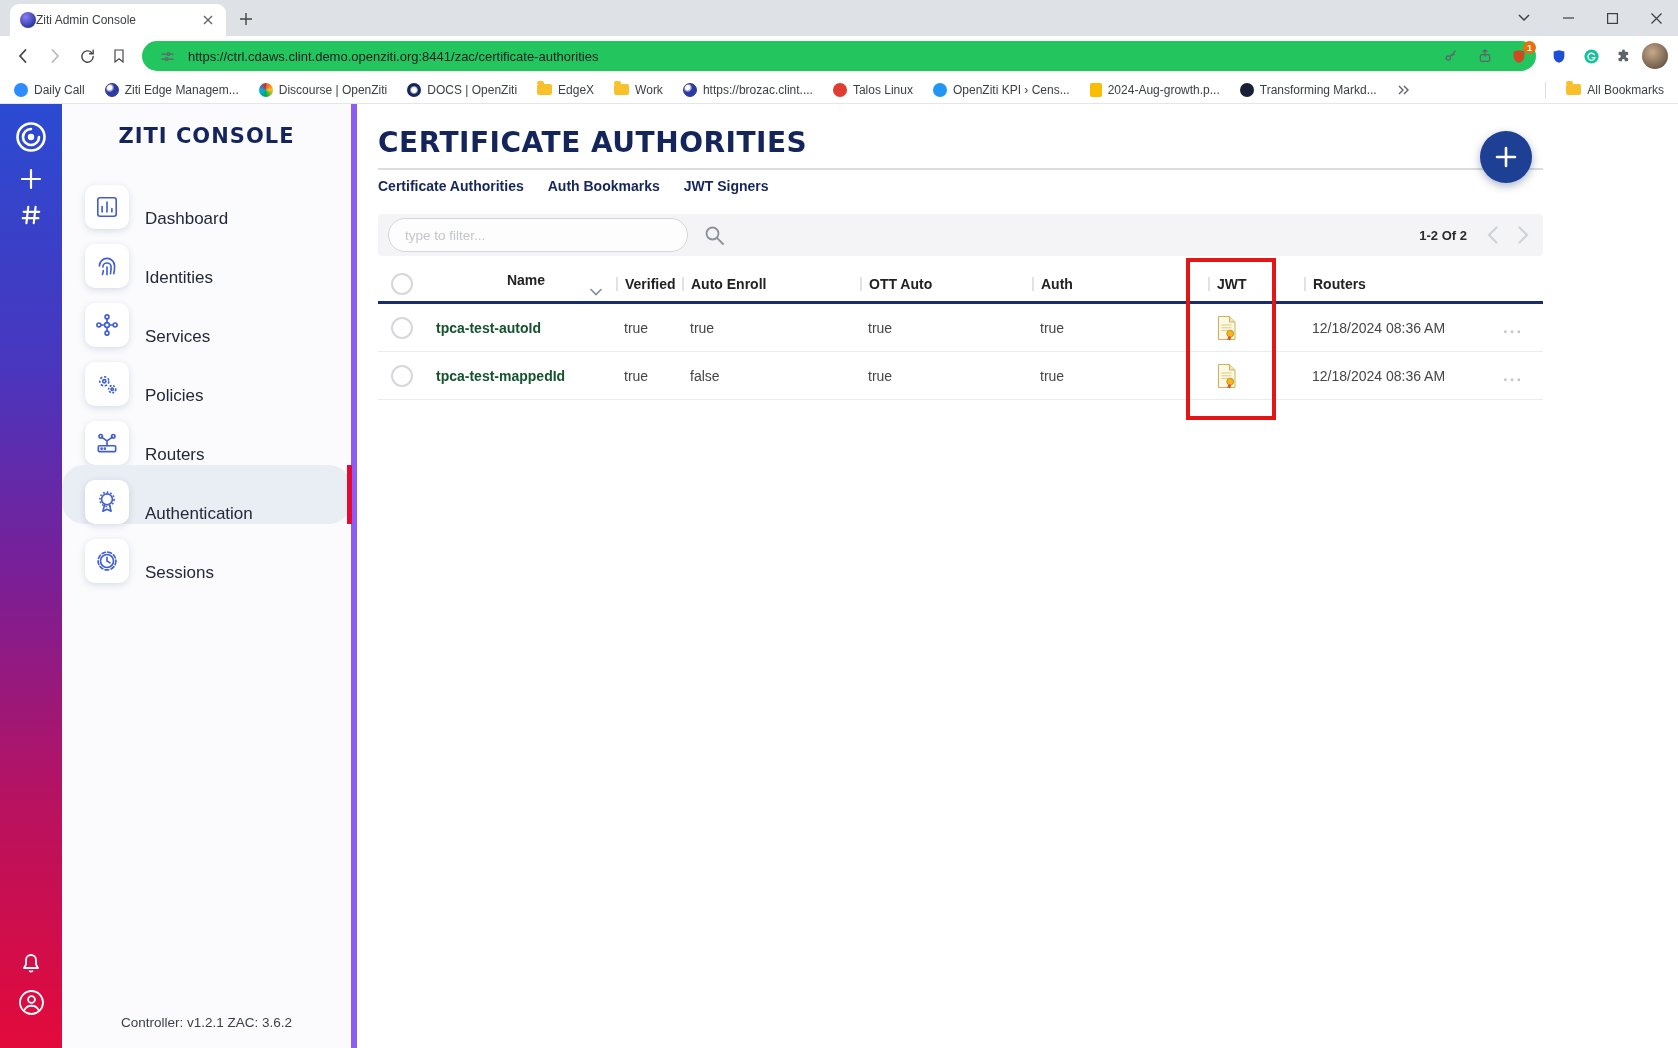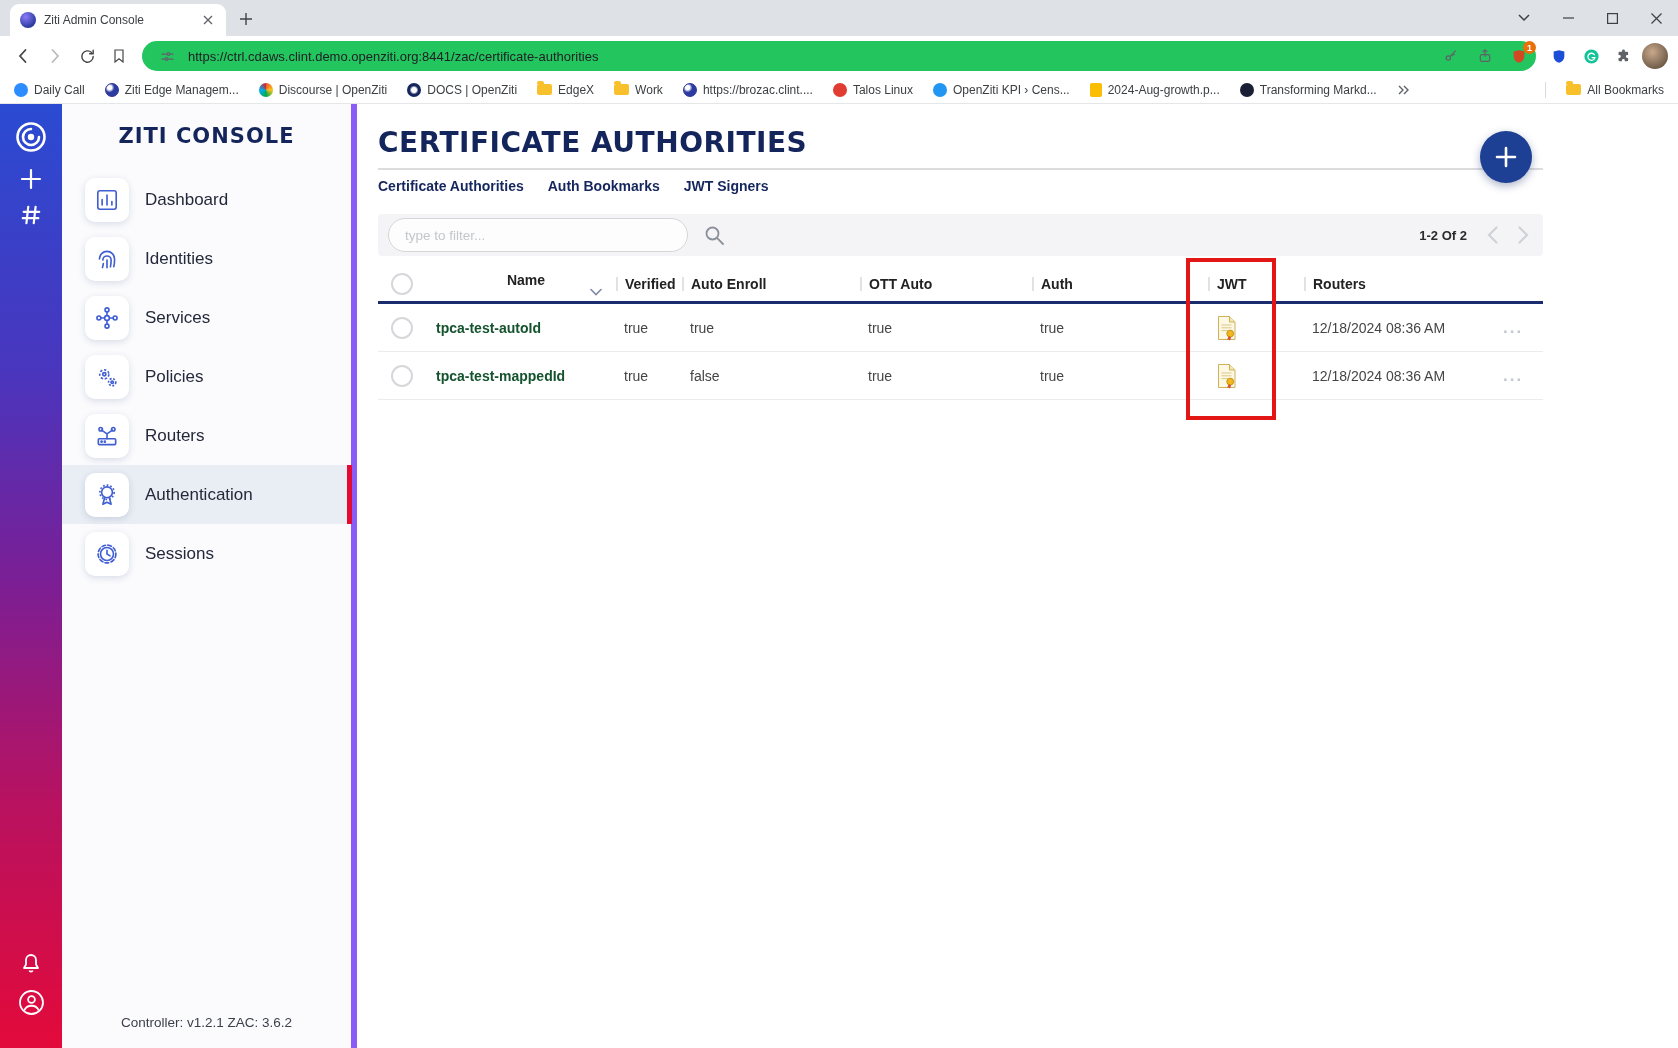--- a/index.html
+++ b/index.html
@@ -1,21 +1,21 @@
 <!DOCTYPE html>
 <html><head>
 <meta charset="utf-8">
 <style>
   * { margin:0; padding:0; box-sizing:border-box; }
   html,body { width:1678px; height:1048px; overflow:hidden; }
   body { font-family:"Liberation Sans", sans-serif; background:#fff; display:flex; flex-direction:column; }
 
   
   .tabstrip { height:36px; background:#dee1e6; display:flex; align-items:flex-end; padding-left:10px; position:relative; flex:0 0 auto; }
-  .tab { width:216px; height:32px; background:#fff; border-radius:9px 9px 0 0; display:flex; align-items:center; gap:8px; padding:0 10px; }
+  .tab { width:216px; height:32px; background:#fff; border-radius:9px 9px 0 0; display:flex; align-items:center; gap:0; padding:0 10px; }
   .tab-title { font-size:12px; color:#3c4043; white-space:nowrap; overflow:hidden; flex:1; }
   .tab-close { width:16px; height:16px; display:flex; align-items:center; justify-content:center; border-radius:50%; }
   .favicon { width:16px; height:16px; border-radius:50%; background:radial-gradient(circle at 35% 30%, #8b7cf8, #2c3ba0 70%); position:relative; flex:0 0 auto; }
   .newtab { width:28px; height:28px; margin:0 0 3px 6px; display:flex; align-items:center; justify-content:center; border-radius:50%; }
   .win-controls { position:absolute; right:0; top:0; height:36px; display:flex; }
   .win-btn { width:44px; height:36px; display:flex; align-items:center; justify-content:center; }
 
   .toolbar { height:40px; background:#fff; display:flex; align-items:center; padding:0 8px; gap:2px; flex:0 0 auto; }
   .tb-btn { width:30px; height:30px; display:flex; align-items:center; justify-content:center; border-radius:50%; flex:0 0 auto; }
   .urlbar { flex:1; height:30px; background:#22c55e; border-radius:15px; display:flex; align-items:center; padding:0 4px 0 12px; gap:8px; margin:0 6px; min-width:0; }
@@ -45,22 +45,22 @@
   .app { flex:1; display:flex; position:relative; background:#fff; min-height:0; }
 
   .rail { width:62px; flex:0 0 auto; background:linear-gradient(180deg,#2a4bd2 0%,#4936be 28%,#7a1f96 50%,#b81260 74%,#e30a3a 100%); display:flex; flex-direction:column; align-items:center; padding:16px 0 18px; }
   .rail-item { margin-bottom:14px; display:flex; align-items:center; justify-content:center; }
   .rail-spacer { flex:1; }
   .rail-plus, .rail-hash { color:#fff; font-size:28px; font-weight:400; line-height:1; }
   .rail-hash { font-size:24px; font-weight:700; }
 
   .sidebar { width:295px; flex:0 0 auto; background:#fbfbfd; border-right:6px solid #8b5cf6; display:flex; flex-direction:column; padding-top:20px; position:relative; }
   .brand { font-family:"DejaVu Sans", sans-serif; font-size:21px; font-weight:800; letter-spacing:1px; color:#14255c; text-align:center; margin-bottom:22px; }
-  .nav-item { height:59px; display:flex; align-items:center; gap:16px; padding-left:23px; position:relative; cursor:pointer; }
-  .nav-item.active { background:#e9edf4; }
+  .nav-item { height:59px; display:flex; align-items:flex-end; gap:16px; padding-left:23px; position:relative; cursor:pointer; }
+  .nav-item.active { background:#e9edf4;border-radius:22px; }
   .nav-item.active::after { content:""; position:absolute; right:-1px; top:0; bottom:0; width:5px; background:#e30b33; }
   .nav-ico-box { width:44px; height:44px; background:#fff; border-radius:10px; box-shadow:0 2px 7px rgba(40,60,120,.16); display:flex; align-items:center; justify-content:center; flex:0 0 auto; }
   .nav-label { font-size:17px; color:#23293a; }
   .sidebar-footer { position:absolute; bottom:18px; left:0; right:0; text-align:center; font-size:13.5px; color:#3a3f4a; }
 
   .main { flex:1; padding:22px 0 0 21px; position:relative; min-width:0; }
   .main-inner { width:1165px; position:relative; }
   .page-title { font-family:"DejaVu Sans", sans-serif; font-size:28px; font-weight:800; letter-spacing:.5px; color:#14255c; }
   .title-divider { height:2px; background:#dcdcde; margin-top:9px; }
   .subtabs { display:flex; gap:24px; margin-top:8px; }

